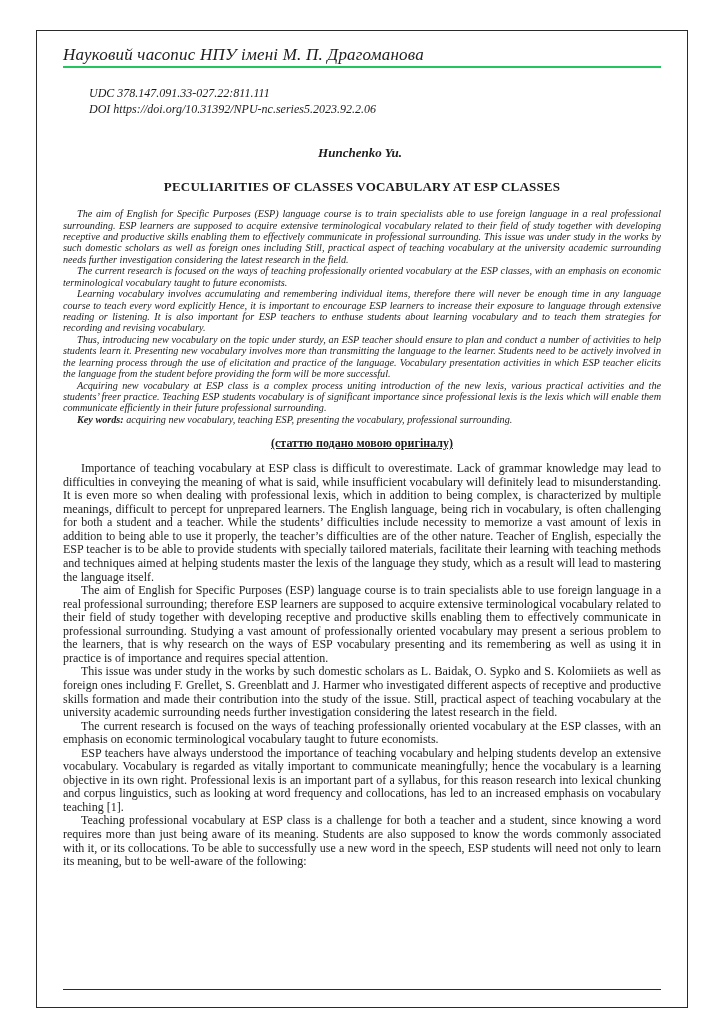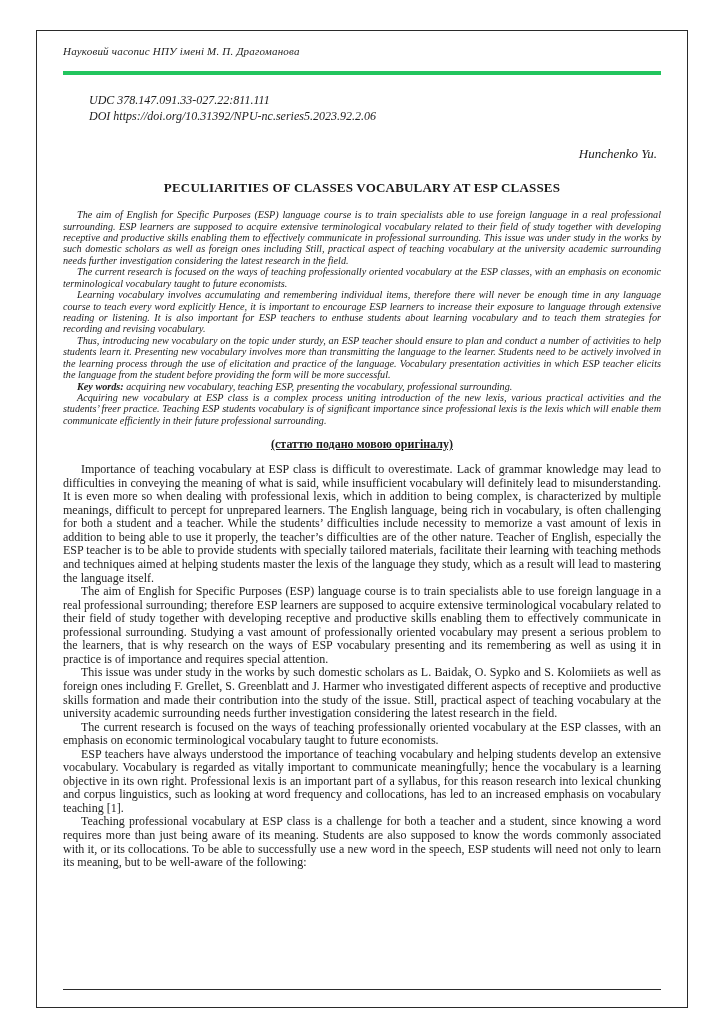--- a/index.html
+++ b/index.html
@@ -13,37 +13,37 @@
   .page { position:relative; width:724px; height:1024px; background:#ffffff; }
   .frame {
     position:absolute; left:36px; top:30px; width:652px; height:978px;
     border:1.5px solid #2a2a2a;
     padding:14px 26px 12px 26px;
     display:flex; flex-direction:column;
     overflow:hidden;
   }
   .journal-header {
     font-style:italic;
-    font-size:11px;
-    padding-bottom:14px;
-    border-bottom:4px solid #22c55e;
+    font-size:17px;
+    padding-bottom:1px;
+    border-bottom:2px solid #22c55e;
     letter-spacing:0.2px;
   }
   .meta {
     margin-top:18px;
     margin-left:26px;
     font-weight:normal;
     font-style:italic;
     font-size:12px;
     line-height:1.3;
   }
   .author {
-    margin-top:22px;
-    text-align:right;
-    font-weight:normal;
+    margin-top:28px;
+    text-align:center;
+    font-weight:bold;
     font-style:italic;
     font-size:13px;
     padding-right:4px;
   }
   .title {
     margin-top:18px;
     text-align:center;
     font-weight:bold;
     font-size:13px;
     letter-spacing:0.2px;
@@ -100,22 +100,22 @@
 
     <div class="author">Hunchenko Yu.</div>
 
     <div class="title">PECULIARITIES OF CLASSES VOCABULARY AT ESP CLASSES</div>
 
     <section class="abstract">
       <p>The aim of English for Specific Purposes (ESP) language course is to train specialists able to use foreign language in a real professional surrounding. ESP learners are supposed to acquire extensive terminological vocabulary related to their field of study together with developing receptive and productive skills enabling them to effectively communicate in professional surrounding. This issue was under study in the works by such domestic scholars as well as foreign ones including Still, practical aspect of teaching vocabulary at the university academic surrounding needs further investigation considering the latest research in the field.</p>
       <p>The current research is focused on the ways of teaching professionally oriented vocabulary at the ESP classes, with an emphasis on economic terminological vocabulary taught to future economists.</p>
       <p>Learning vocabulary involves accumulating and remembering individual items, therefore there will never be enough time in any language course to teach every word explicitly Hence, it is important to encourage ESP learners to increase their exposure to language through extensive reading or listening. It is also important for ESP teachers to enthuse students about learning vocabulary and to teach them strategies for recording and revising vocabulary.</p>
       <p>Thus, introducing new vocabulary on the topic under sturdy, an ESP teacher should ensure to plan and conduct a number of activities to help students learn it. Presenting new vocabulary involves more than transmitting the language to the learner. Students need to be actively involved in the learning process through the use of elicitation and practice of the language. Vocabulary presentation activities in which ESP teacher elicits the language from the student before providing the form will be  more successful.</p>
+      <p>Acquiring new vocabulary at ESP class is a complex process uniting introduction of the new lexis, various practical activities and the students’ freer practice.  Teaching ESP students vocabulary is of significant importance since professional lexis is the lexis which will enable them communicate efficiently in their future professional surrounding.</p>
       <p><b><span>Key words:</span></b><span> acquiring new vocabulary, teaching ESP, presenting the vocabulary, professional surrounding.</span></p>
-      <p>Acquiring new vocabulary at ESP class is a complex process uniting introduction of the new lexis, various practical activities and the students’ freer practice.  Teaching ESP students vocabulary is of significant importance since professional lexis is the lexis which will enable them communicate efficiently in their future professional surrounding.</p>
     </section>
 
     <div class="lang-note">(статтю подано мовою оригіналу)</div>
 
     <section class="body-text">
       <p>Importance of teaching vocabulary at ESP class is difficult to overestimate. Lack of grammar knowledge may lead to difficulties in conveying the meaning of what is said, while insufficient vocabulary will definitely lead to misunderstanding. It is even more so when dealing with professional lexis, which in addition to being complex, is characterized by multiple meanings, difficult to percept for unprepared learners. The English language, being rich in vocabulary, is often challenging for both a student and a teacher. While the students’ difficulties include necessity to memorize a vast amount of lexis in addition to being able to use it properly, the teacher’s difficulties are of the other nature. Teacher of English, especially the ESP teacher is to be able to provide students with  specially tailored materials, facilitate their learning with teaching methods and techniques aimed at helping students master the lexis of the language they study, which as a result will lead to mastering the language itself.</p>
       <p>The aim of English for Specific Purposes (ESP) language course is to train specialists able to use foreign language in a real professional surrounding; therefore ESP learners are supposed to acquire extensive terminological vocabulary related to their field of study together with developing receptive and productive skills enabling them to effectively communicate in professional surrounding. Studying a vast amount of professionally oriented vocabulary may present a serious problem to the learners, that is why research on the ways of ESP vocabulary presenting and its remembering as well as using it in practice is of importance and requires special attention.</p>
       <p>This issue was under study in the works by such domestic scholars as L. Baidak, O. Sypko and S. Kolomiiets as well as foreign ones including F. Grellet, S. Greenblatt and J. Harmer who investigated different aspects of receptive and productive skills formation and made their contribution into the study of the issue. Still, practical aspect of teaching vocabulary at the university academic surrounding needs further investigation considering the latest research in the field.</p>
       <p>The current research is focused on the ways of teaching professionally oriented vocabulary at the ESP classes, with an emphasis on economic terminological vocabulary taught to future economists.</p>
       <p>ESP teachers have always understood the importance of teaching vocabulary and helping students develop an extensive vocabulary. Vocabulary is regarded as vitally important to communicate meaningfully; hence the vocabulary is a learning objective in its own right. Professional lexis is an important part of a syllabus, for this reason research into lexical chunking and corpus linguistics, such as looking at word frequency and collocations, has led to an increased emphasis on vocabulary teaching [1].</p>

